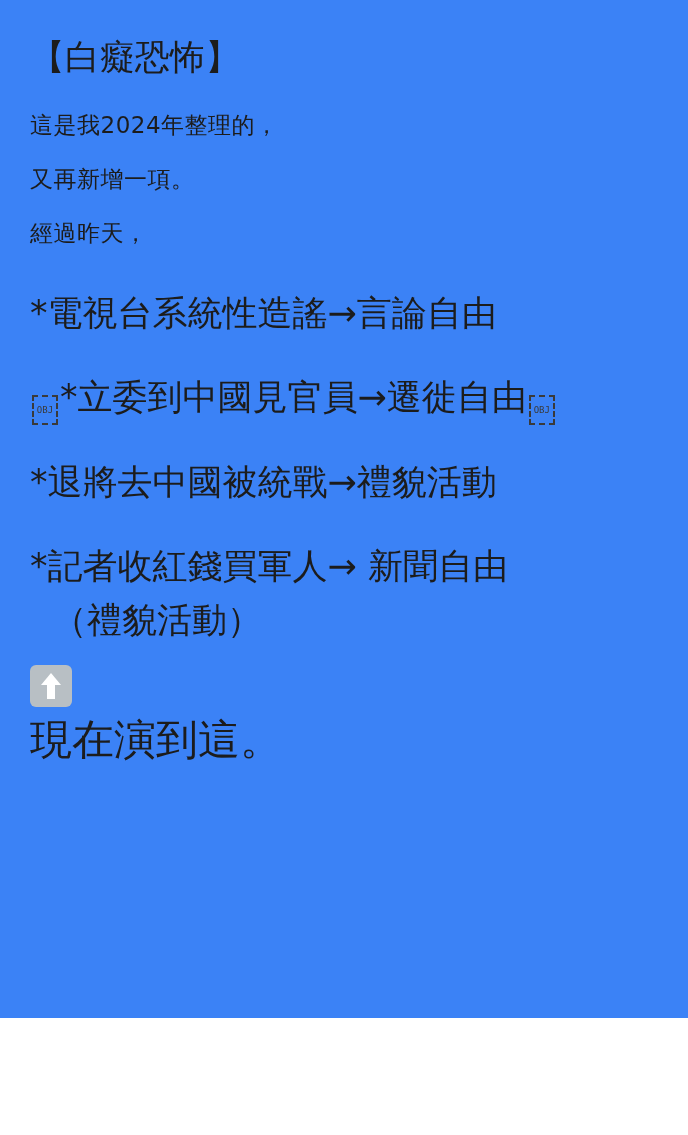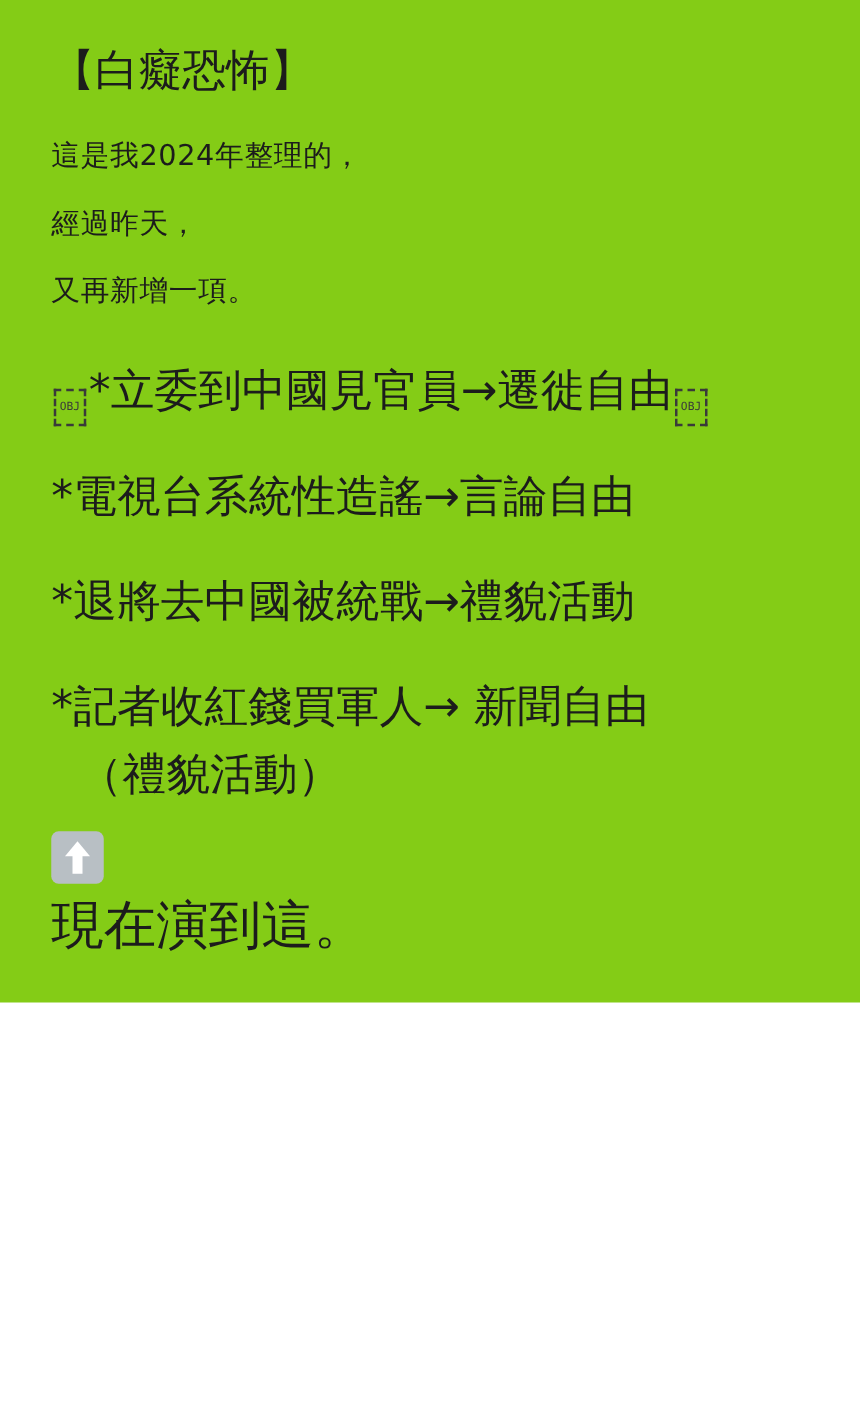--- a/index.html
+++ b/index.html
@@ -10,23 +10,23 @@
   body {
     width: 688px;
     height: 1135px;
     font-family: "DejaVu Sans", "Liberation Sans", sans-serif;
     color: #1c1c1c;
     overflow: hidden;
   }
   .page {
     box-sizing: border-box;
     width: 688px;
-    height: 802px;
-    padding: 30px 26px 0 41px;
-    background: #84cc16;
+    height: 1018px;
+    padding: 30px 26px 0 30px;
+    background: #3b82f6;
   }
   .line {
     font-size: 23px;
     line-height: 54px;
     white-space: nowrap;
     letter-spacing: 0.5px;
   }
   .title {
     font-size: 35px;
     line-height: 54px;
@@ -106,33 +106,33 @@
 </style>
 </head>
 <body>
 
 <div class="page">
 
   <div class="title">【白癡恐怖】</div>
 
   <div class="block">
     <div class="line">這是我2024年整理的，</div>
+    <div class="line">又再新增一項。</div>
     <div class="line">經過昨天，</div>
-    <div class="line">又再新增一項。</div>
   </div>
 
   <div class="block">
   </div>
 
   <div class="item">
-    <span class="tofu">OBJ</span><span>*立委到中國見官員→遷徙自由</span><span class="tofu">OBJ</span>
+    <span>*電視台系統性造謠→言論自由</span>
   </div>
 
   <div class="item">
-    <span>*電視台系統性造謠→言論自由</span>
+    <span class="tofu">OBJ</span><span>*立委到中國見官員→遷徙自由</span><span class="tofu">OBJ</span>
   </div>
 
 
   <div class="item">
     <span>*退將去中國被統戰→禮貌活動</span>
   </div>
 
   <div class="item last">
     <span>*記者收紅錢買軍人→ 新聞自由</span>
     <span class="cont">（禮貌活動）</span>

